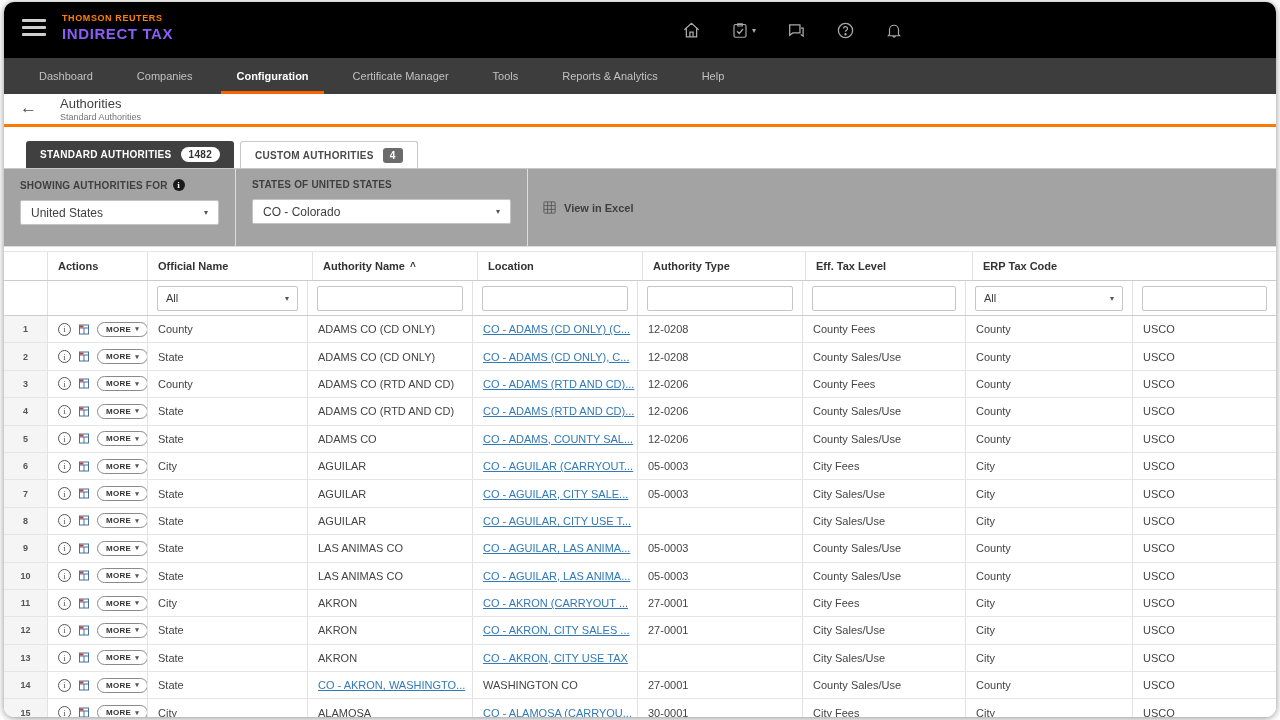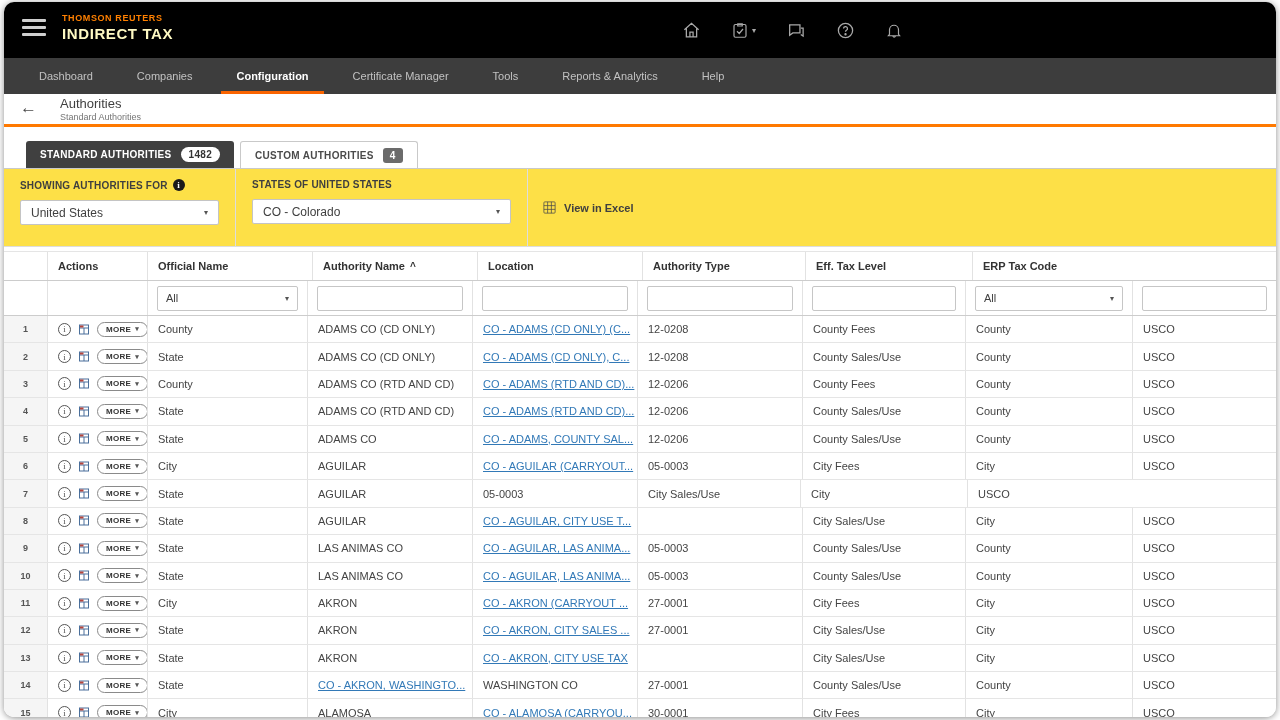--- a/index.html
+++ b/index.html
@@ -8,21 +8,21 @@
   .window { position:absolute; left:4px; top:2px; right:4px; bottom:3px;
             border-radius:10px; overflow:hidden; background:#fff;
             box-shadow:0 1px 7px rgba(0,0,0,.45); }
 
   
   .app-header { height:56px; background:#000; position:relative; display:flex; align-items:center; }
   .hamburger { position:absolute; left:18px; top:17px; width:24px; cursor:pointer; }
   .hamburger span { display:block; height:3px; background:#cfcfcf; margin-bottom:4px; border-radius:1px; }
   .brand { position:absolute; left:58px; top:11px; }
   .brand-top { color:#ff8000; font-size:9px; font-weight:bold; letter-spacing:.6px; }
-  .brand-bottom { color:#fef9c3; font-size:15px; font-weight:bold; letter-spacing:.6px; margin-top:2px; }
+  .brand-bottom { color:#8b5cf6; font-size:15px; font-weight:bold; letter-spacing:.6px; margin-top:2px; }
   .header-icons { position:absolute; left:678px; top:0; height:100%; display:flex; align-items:center; gap:30px; }
   .hicon { display:flex; align-items:center; color:#a9a9a9; cursor:pointer; }
   .hicon svg { stroke:#a9a9a9; fill:none; stroke-width:1.6; }
   .hicon .chev { font-size:8px; margin-left:3px; color:#a9a9a9; }
 
   
   .nav-bar { height:36px; background:#3d3d3d; display:flex; align-items:stretch; padding-left:20px; }
   .nav-item { position:relative; display:flex; align-items:center; padding:0 15px; margin-right:14px;
               font-size:11px; color:#c2c2c2; cursor:pointer; white-space:nowrap; }
   .nav-item.active { color:#fff; font-weight:bold; }
@@ -39,21 +39,21 @@
   
   .tabs-row { height:41px; padding:14px 0 0 22px; display:flex; background:#fff; }
   .tab { display:flex; align-items:center; height:27px; padding:0 14px; margin-right:6px;
          font-size:10px; font-weight:bold; letter-spacing:.3px; border-radius:3px 3px 0 0; cursor:pointer; }
   .tab.active { background:#404040; color:#fff; }
   .tab.inactive { background:#fff; color:#4a4a4a; border:1px solid #c9c9c9; border-bottom:none; }
   .badge-light { background:#fff; color:#333; border-radius:9px; padding:2px 8px; font-size:10px; margin-left:9px; }
   .badge-dark { background:#6b6b6b; color:#fff; border-radius:3px; padding:2px 7px; font-size:10px; margin-left:9px; }
 
   
-  .filter-panel { height:79px; background:#fde047; border-top:1px solid #c9c9c9; border-bottom:1px solid #ddd;
+  .filter-panel { height:79px; background:#a3a3a3; border-top:1px solid #c9c9c9; border-bottom:1px solid #ddd;
                   display:flex; margin-bottom:4px; }
   .filter-section { padding:10px 16px 0 16px; border-right:1px solid #ddd; }
   .filter-section.s1 { width:232px; }
   .filter-section.s2 { width:292px; }
   .filter-label { font-size:10px; font-weight:bold; color:#3f3f3f; letter-spacing:.2px; display:flex; align-items:center; gap:5px; }
   .info-dot { width:12px; height:12px; border-radius:50%; background:#1a1a1a; color:#fff; font-size:9px;
               display:inline-flex; align-items:center; justify-content:center; font-family:"Liberation Serif", serif; }
   .select-box { margin-top:9px; height:25px; background:#fff; border:1px solid #c4c4c4; border-radius:2px;
                 display:flex; align-items:center; justify-content:space-between; padding:0 10px;
                 font-size:12px; color:#404040; cursor:pointer; }
@@ -451,20 +451,23 @@
                 </svg>
         </span>
         <button class="more-btn">
           <span>MORE</span>
                 <span class="caret">▾</span>
         </button>
       </span>
     </div>
     <div class="c col-tal cell-text">State</div>
     <div class="c col-official cell-text">AGUILAR</div>
+    <div class="c col-auth">
+      <a class="auth-link">CO - AGUILAR, CITY SALE...</a>
+    </div>
     <div class="c col-loc cell-text">05-0003</div>
     <div class="c col-type cell-text">City Sales/Use</div>
     <div class="c col-eff cell-text">City</div>
     <div class="c col-erp cell-text">USCO</div>
   </div>
 
   <div class="grid-row">
     <div class="c col-num">8</div>
     <div class="c col-actions">
       <span class="act">

